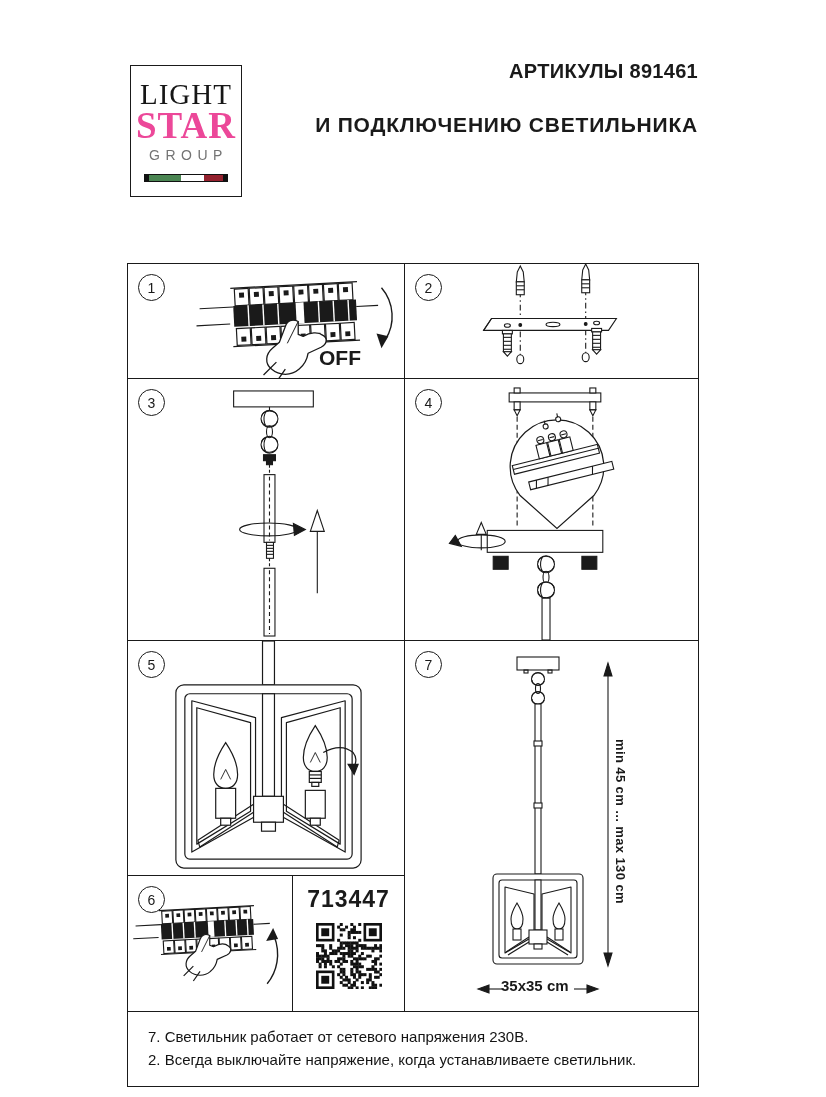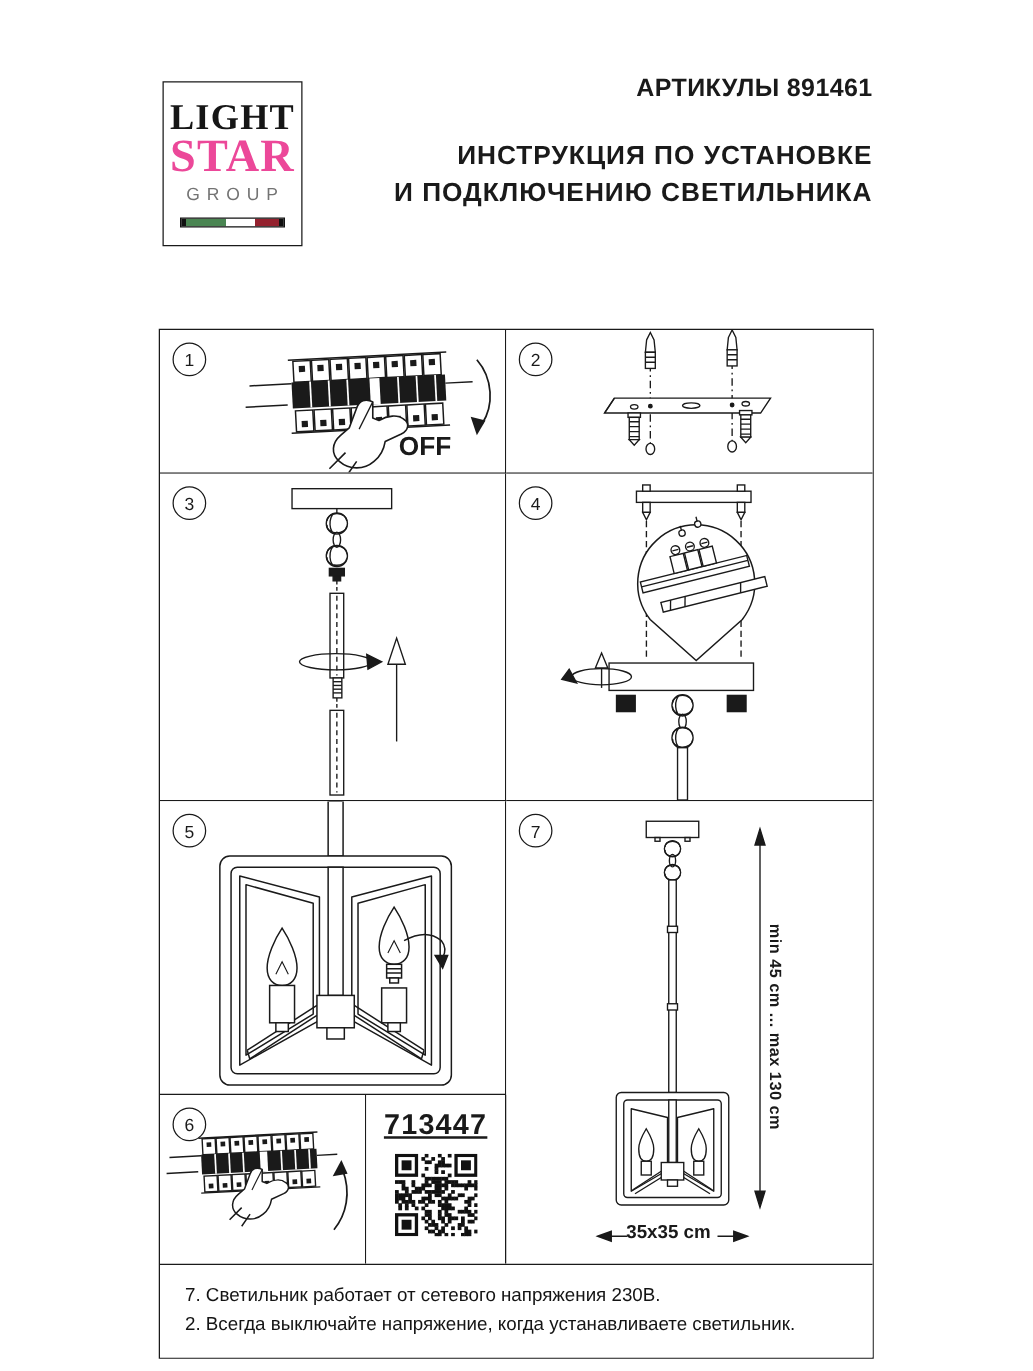--- a/index.html
+++ b/index.html
@@ -10,21 +10,21 @@
   html,body{margin:0;padding:0;background:#fff;}
   .page{
     position:relative;width:826px;height:1097px;background:#fff;overflow:hidden;
     font-family:"Liberation Sans",sans-serif;color:var(--ink);
   }
   
   .logo-box{
     position:absolute;left:130px;top:65px;width:112px;height:132px;
     border:1.5px solid var(--ink);box-sizing:border-box;text-align:center;background:#fff;
   }
-  .logo-light{font-family:"Liberation Serif",serif;font-weight:700;font-size:29px;letter-spacing:1px;line-height:30px;margin-top:13px;color:#161616;}
+  .logo-light{font-family:"Liberation Serif",serif;font-weight:400;font-size:29px;letter-spacing:1px;line-height:30px;margin-top:13px;color:#161616;}
   .logo-star{font-family:"Liberation Serif",serif;font-weight:700;font-size:37px;letter-spacing:1px;line-height:34px;color:#ec4899;}
   .logo-group{font-size:14px;letter-spacing:5.5px;color:#737373;margin-top:4px;text-indent:5px;}
   .logo-flag{
     position:absolute;left:13px;bottom:14px;width:84px;height:8px;box-sizing:border-box;
     border:1px solid #111;
     background:linear-gradient(90deg,#111 0 5%,var(--flag-green) 5% 44%,#fff 44% 72%,var(--flag-red) 72% 95%,#111 95% 100%);
   }
   .head-text{position:absolute;right:128px;top:56px;text-align:right;}
   .head-series{font-size:20px;font-weight:700;line-height:30px;letter-spacing:0.3px;}
   .head-instr{font-size:21px;font-weight:700;line-height:30px;letter-spacing:0.8px;}
@@ -51,40 +51,39 @@
     font-size:14px;background:#fff;z-index:2;
   }
   .step-label{position:absolute;font-weight:700;font-size:21px;z-index:2;text-align:right;}
   .p1 .step-label{left:191px;top:82px;}
   .p6 .step-label{left:97px;top:112px;margin-top:28px;}
   .dim-v{
     position:absolute;left:208px;top:95px;height:170px;writing-mode:vertical-rl;
     text-align:center;font-weight:700;font-size:13px;letter-spacing:0.4px;white-space:nowrap;
   }
   .dim-h{position:absolute;left:96px;top:336px;width:76px;font-weight:700;font-size:15px;}
-  .qr-num{position:absolute;left:0;right:0;top:10px;text-align:center;font-size:23px;font-weight:700;letter-spacing:1px;text-decoration:underline;}
+  .qr-num{position:absolute;left:0;right:0;top:10px;text-align:center;font-size:23px;font-weight:700;letter-spacing:1px;}
   #qr-svg{position:absolute;left:23px;top:47px;width:66px;height:66px;fill:#111;}
   .notes{position:absolute;left:20px;top:13px;font-size:15px;line-height:23px;color:#141414;}
 </style>
 </head>
 <body>
 
 <div class="page">
 
   <div class="logo-box">
     <div class="logo-light">LIGHT</div>
     <div class="logo-star">STAR</div>
     <div class="logo-group">GROUP</div>
     <div class="logo-flag"></div>
   </div>
 
   <div class="head-text">
     <div class="head-series">АРТИКУЛЫ 891461</div>
     <div class="head-gap"></div>
-    <div class="head-instr">ИНСТРУКЦИЯ ПО УСТАНОВКЕ</div>
     <div class="head-instr">И ПОДКЛЮЧЕНИЮ СВЕТИЛЬНИКА</div>
   </div>
 
   <div class="grid">
 
     <section class="cell p1 b-r b-b">
       <span class="num">1</span>
       <svg class="fig" viewBox="0 0 277 115">
         <g stroke="#1a1a1a" stroke-width="1.2" fill="none" transform="rotate(-3 170 52)">
           <line x1="72" y1="40" x2="106" y2="40"></line>

